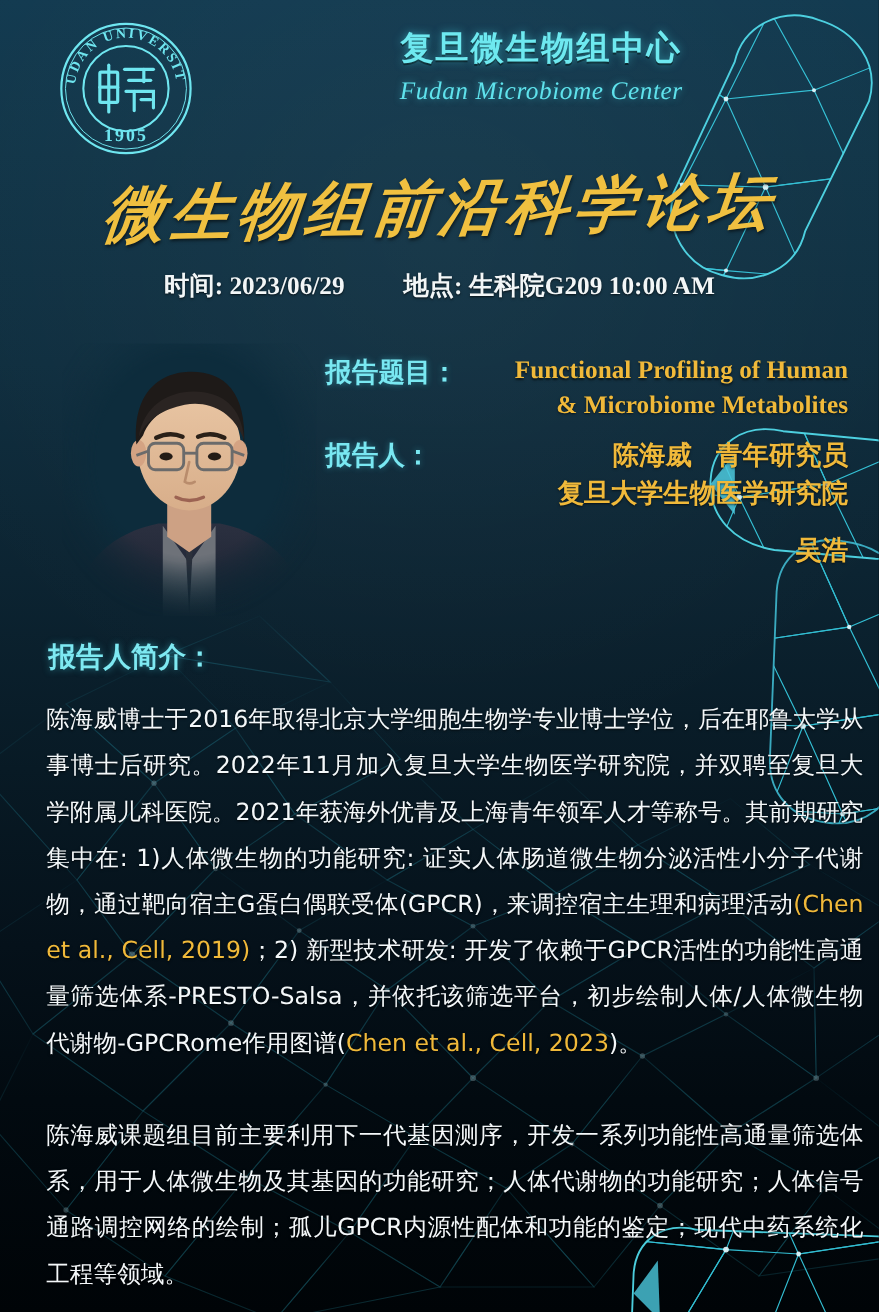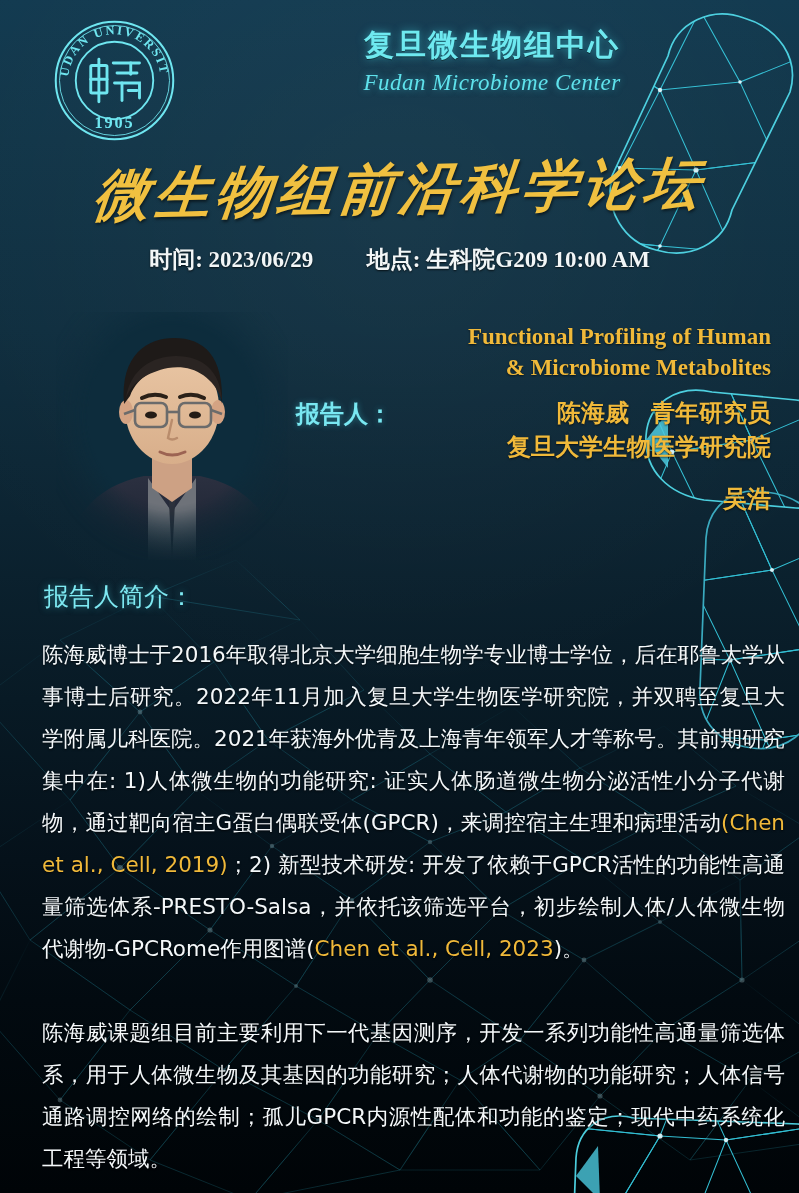--- a/index.html
+++ b/index.html
@@ -155,35 +155,35 @@
     text-shadow: 0 1px 2px rgba(0,0,0,.6);
   }
   .detail-value .line { display: block; text-align: right; }
   .value-en {
     font-family: "Liberation Serif", "DejaVu Serif", serif;
     font-size: 23px;
     font-weight: 700;
     line-height: 1.34;
   }
   .value-cn {
-    font-family: Liberation Mono, monospace;
+    font-family: Liberation Serif, serif;
     font-size: 24px;
     font-weight: 700;
     line-height: 1.42;
   }
   .value-cn .sep { display: inline-block; width: 22px; }
 
   
   .bio-heading {
     position: absolute;
     left: 44px;
     top: 580px;
     font-family: "Liberation Serif", "DejaVu Serif", serif;
     font-size: 25px;
-    font-weight: 400;
+    font-weight: 700;
     color: #7ee9f2;
     text-shadow: 0 0 7px rgba(70,220,235,.5);
   }
   .bio-body {
     position: absolute;
     left: 42px;
     right: 14px;
     top: 634px;
     font-family: "DejaVu Sans", sans-serif;
     font-size: 21.5px;
@@ -496,20 +496,21 @@
         <path d="M116,108 L112,126 Q116,129 121,126" stroke="#b98c6c" stroke-width="2.4" fill="none" stroke-linecap="round"></path>
 
         <path d="M104,140 Q116,146 129,140" stroke="#9c6352" stroke-width="3" fill="none" stroke-linecap="round"></path>
       </g>
     </svg>
   </div>
 
   <div class="details">
 
     <div class="detail-row">
+      <div class="detail-label">报告题目：</div>
       <div class="detail-value value-en">
         <span class="line">Functional Profiling of Human</span>
         <span class="line">&amp; Microbiome Metabolites</span>
       </div>
     </div>
 
     <div class="detail-row">
       <div class="detail-label">报告人：</div>
       <div class="detail-value value-cn">
         <span class="line"><span>陈海威</span><span class="sep"></span><span>青年研究员</span></span>

